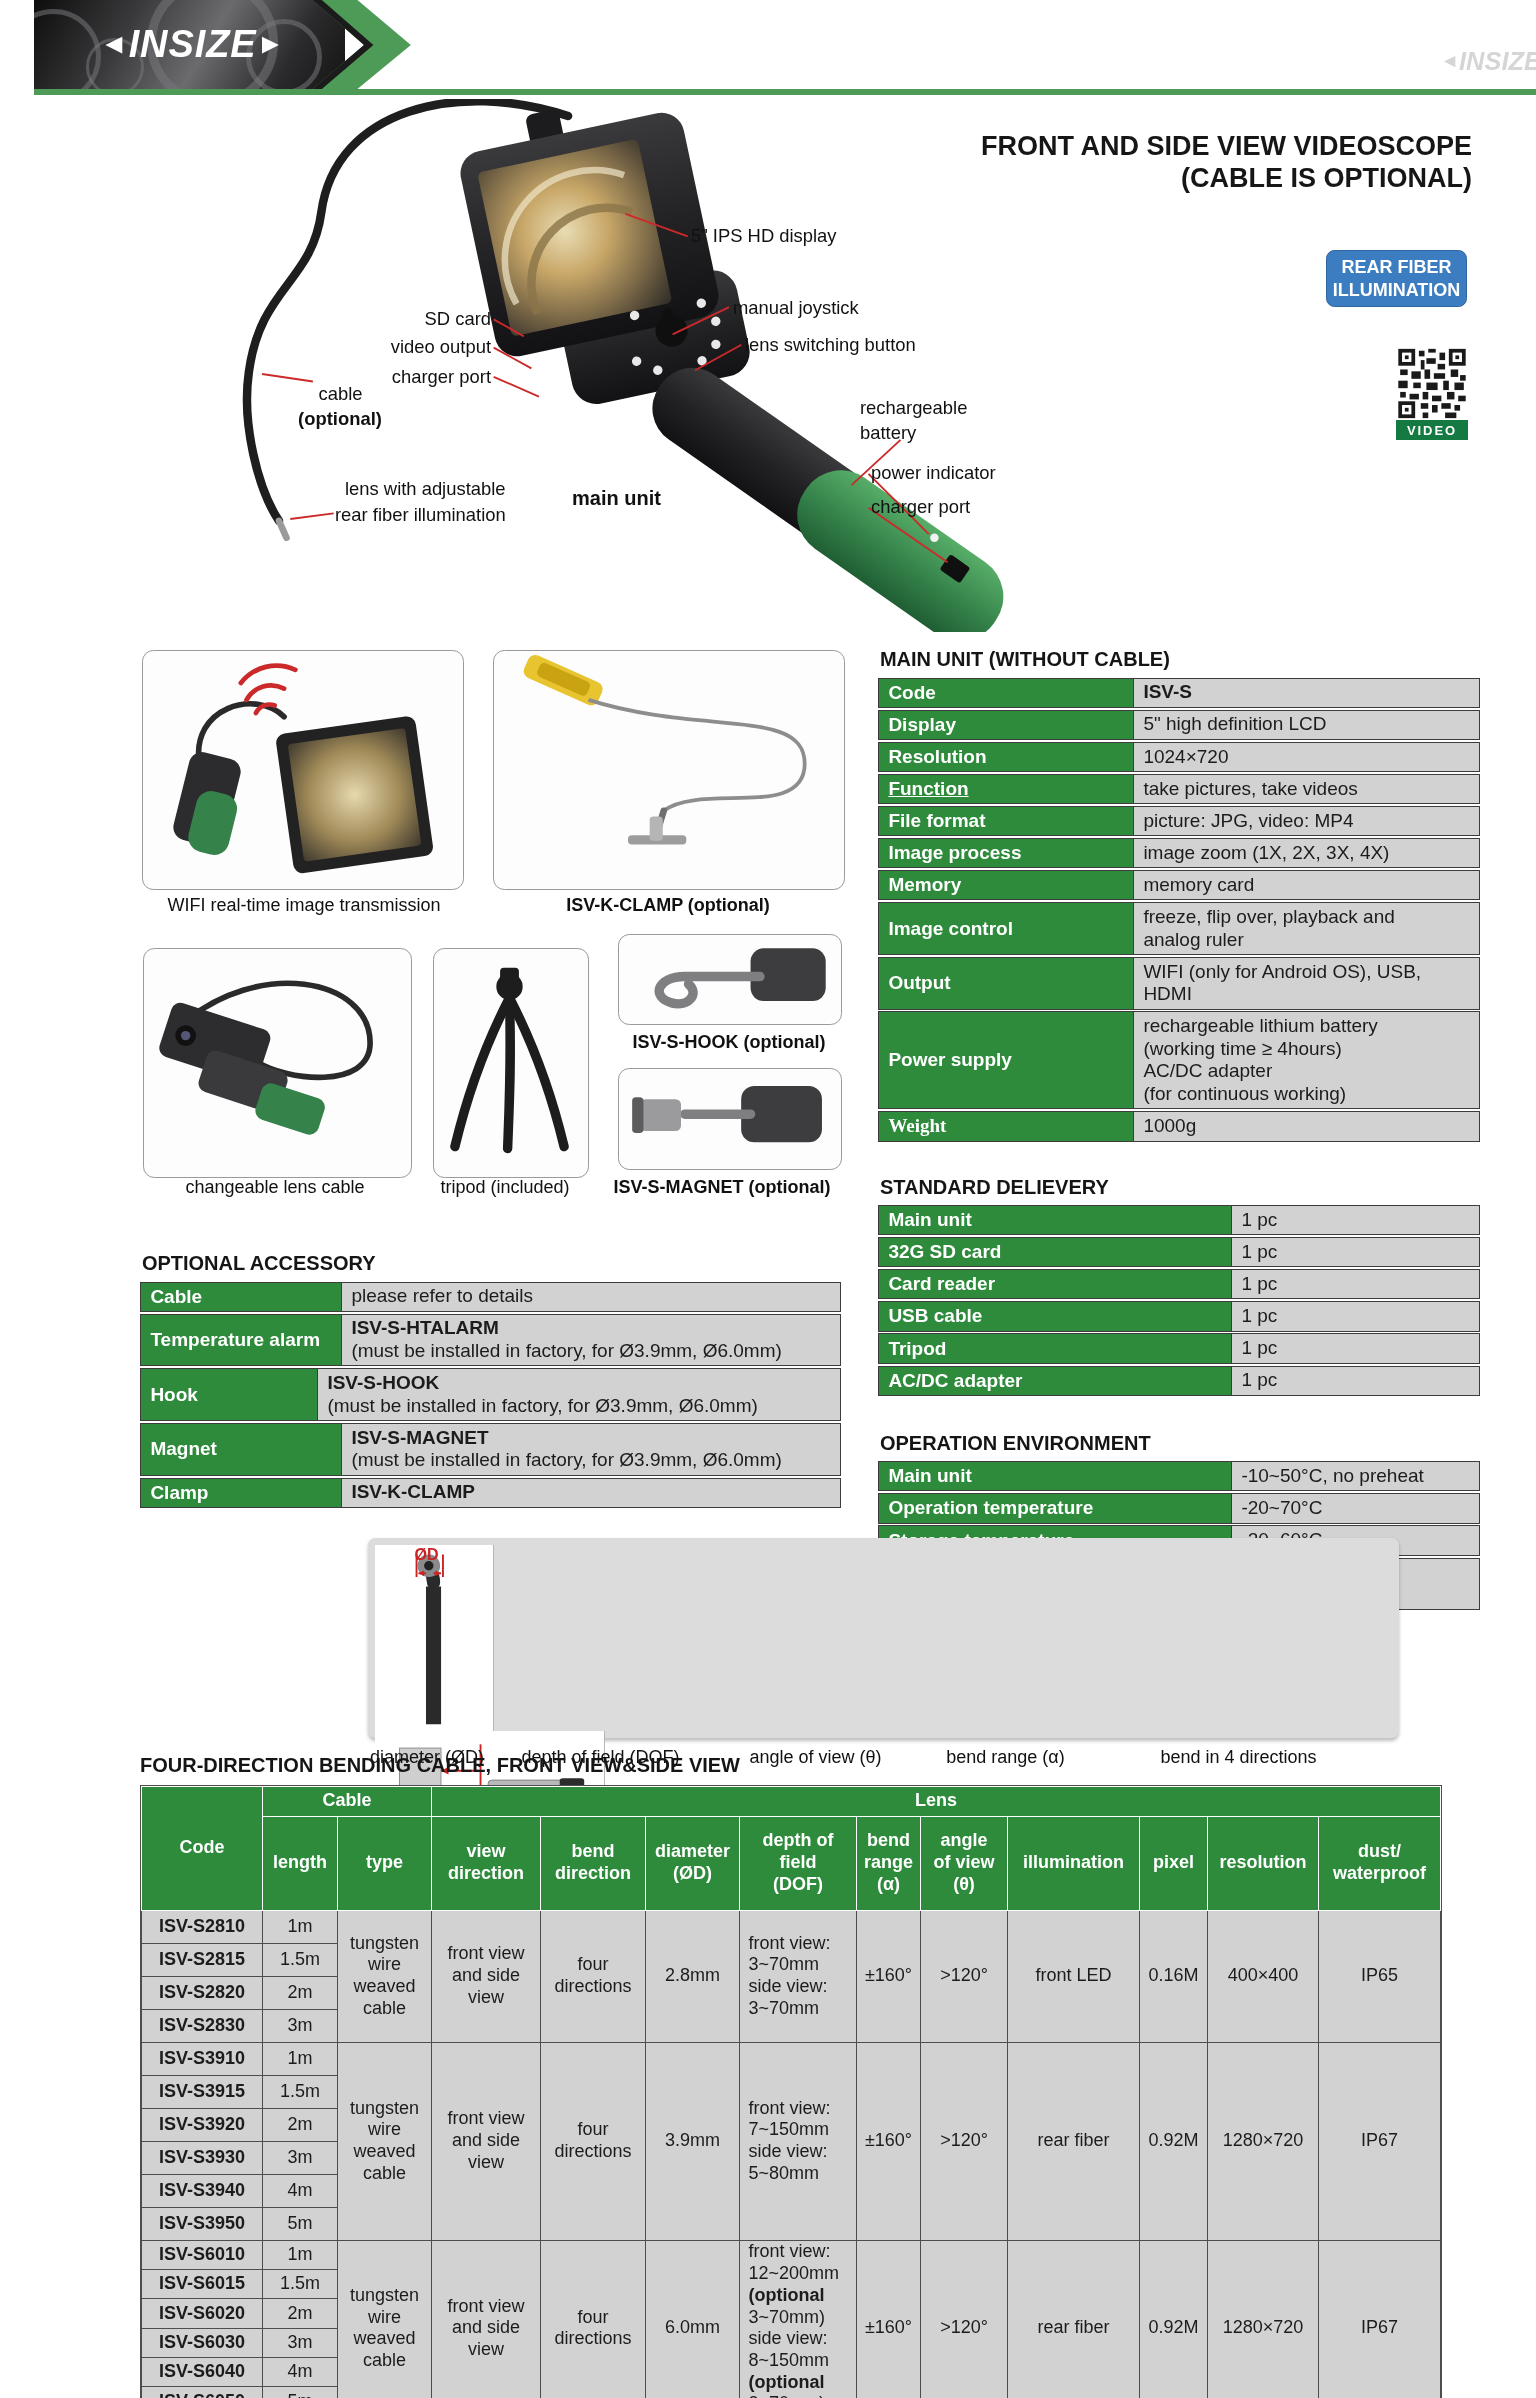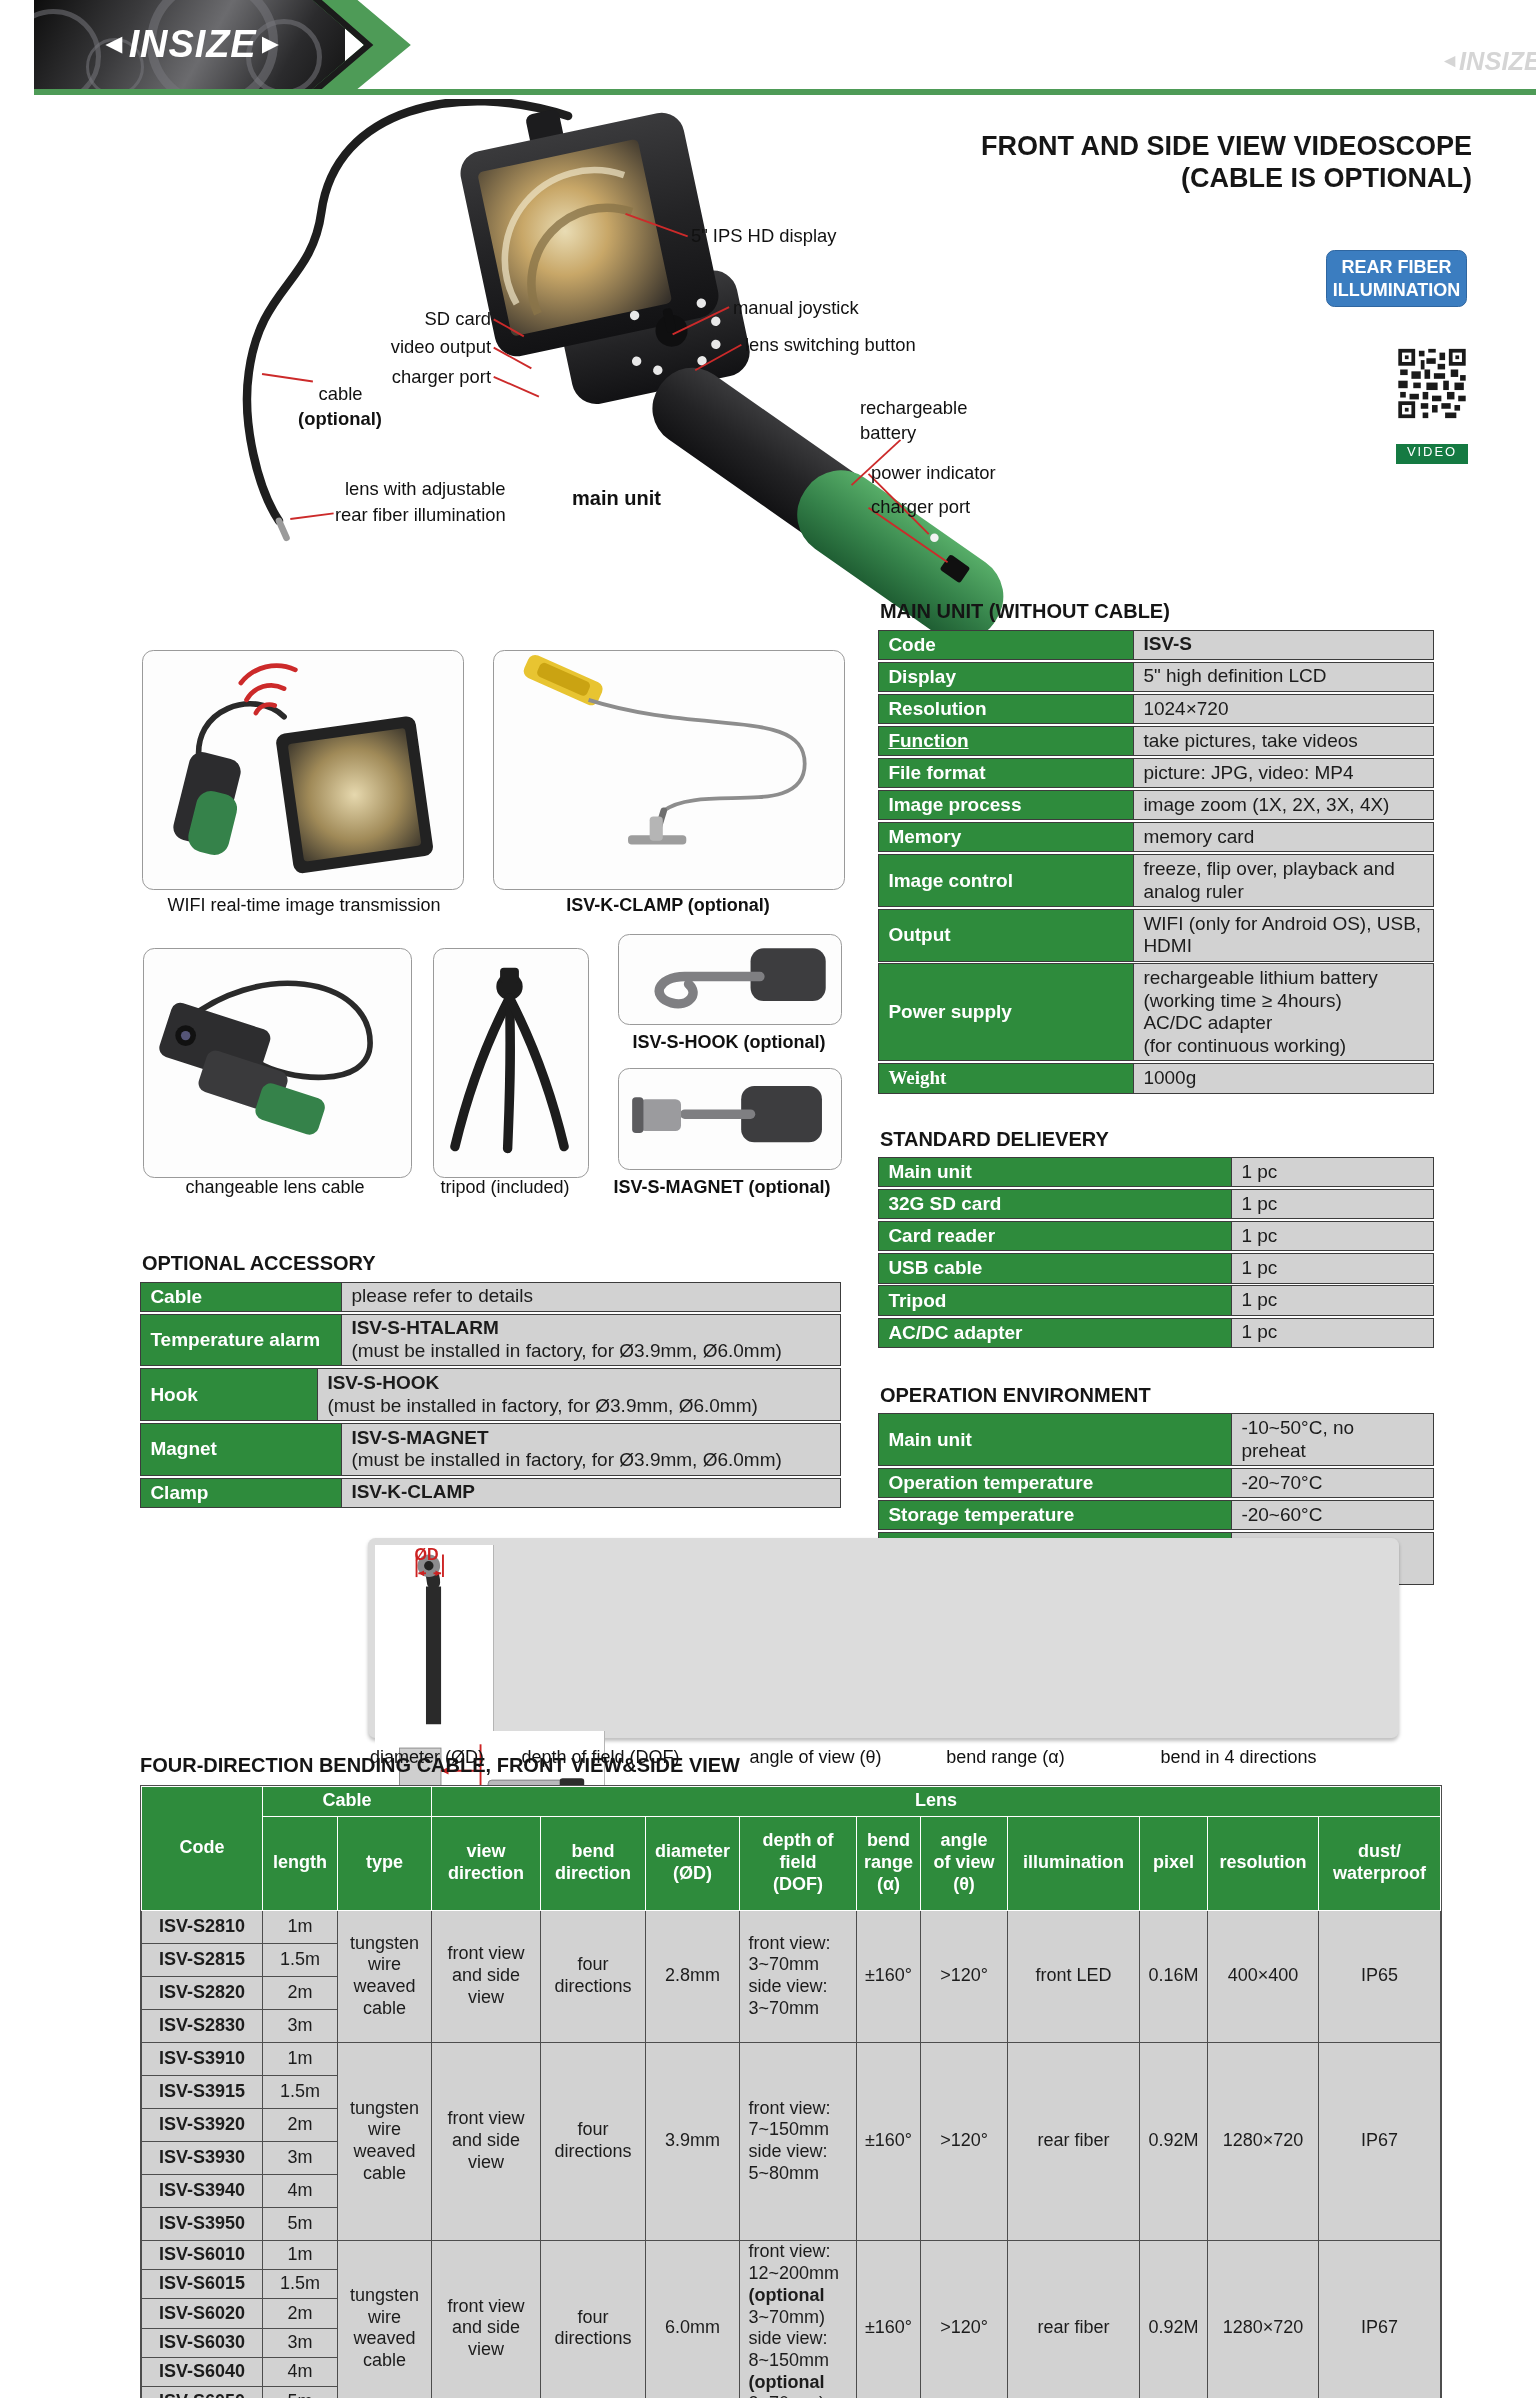--- a/index.html
+++ b/index.html
@@ -19,23 +19,23 @@
          font-size:25.4px;color:#bfbfbf;opacity:.65;white-space:nowrap;}
   .wmark .arr{font-size:19px;vertical-align:2.8px;}
   
   .title{position:absolute;right:99px;top:130px;text-align:right;font-weight:bold;
          font-size:27px;line-height:32px;color:#161616;}
   
   .rearfiber{position:absolute;left:1292px;top:250px;width:139px;height:55px;border-radius:8.5px;
      background:#3b7dc0;border:1.9px solid #2f66a0;color:#fff;font-weight:bold;font-size:18px;
      line-height:22.6px;text-align:center;display:flex;align-items:center;justify-content:center;}
   .qr{position:absolute;left:1362px;top:347px;width:72px;height:73px;background:#fff;}
-  .videobar{position:absolute;left:1362px;top:444px;width:72px;height:20px;background:#157a42;
-     color:#fff;font-weight:normal;font-size:13px;letter-spacing:1.9px;display:flex;
-     align-items:flex-start;justify-content:center;}
+  .videobar{position:absolute;left:1362px;top:420px;width:72px;height:20px;background:#157a42;
+     color:#fff;font-weight:bold;font-size:13px;letter-spacing:1.9px;display:flex;
+     align-items:center;justify-content:center;}
   
   .illus{position:absolute;left:113px;top:99px;width:942px;height:533px;}
   .callout{position:absolute;font-size:18.4px;color:#111;white-space:nowrap;}
   .callout.b{font-weight:bold;}
   .callout.r{text-align:right;}
   
   .pbox{position:absolute;border:1.9px solid #9a9a9a;border-radius:11.3px;background:#fdfdfd;overflow:hidden;}
   .caption{position:absolute;font-size:18px;color:#111;text-align:center;white-space:nowrap;transform:translateX(-50%);}
   .caption.b{font-weight:bold;}
   
@@ -303,21 +303,21 @@
   <div class="pbox" style="left:584px;top:1068px;width:222px;height:100px;">
     <svg width="218" height="96" viewBox="0 0 232 102">
       <rect x="130" y="18" width="86" height="60" rx="14" fill="#3d3d3f"></rect>
       <path d="M 140 48 L 70 48" stroke="#7f7f82" stroke-width="10" stroke-linecap="round"></path>
       <rect x="22" y="32" width="44" height="34" rx="6" fill="#9b9b9e"></rect>
       <rect x="14" y="30" width="12" height="38" rx="4" fill="#5c5c5f"></rect>
     </svg>
   </div>
   <div class="caption b" style="left:688px;top:1177px;">ISV-S-MAGNET (optional)</div>
 
-  <div class="speccol" style="left:844px;top:600px;width:556px;">
+  <div class="speccol" style="left:844px;top:648px;width:602px;">
     <div class="spec-head">MAIN UNIT (WITHOUT CABLE)</div>
     <div id="tbl-main-unit">
         <div class="spec-row">
           <div class="spec-label" style="width: 256px;">Code</div>
           <div class="spec-value vbold">ISV-S</div>
         </div>
         <div class="spec-row">
           <div class="spec-label" style="width: 256px;">Display</div>
           <div class="spec-value">5" high definition LCD</div>
         </div>

